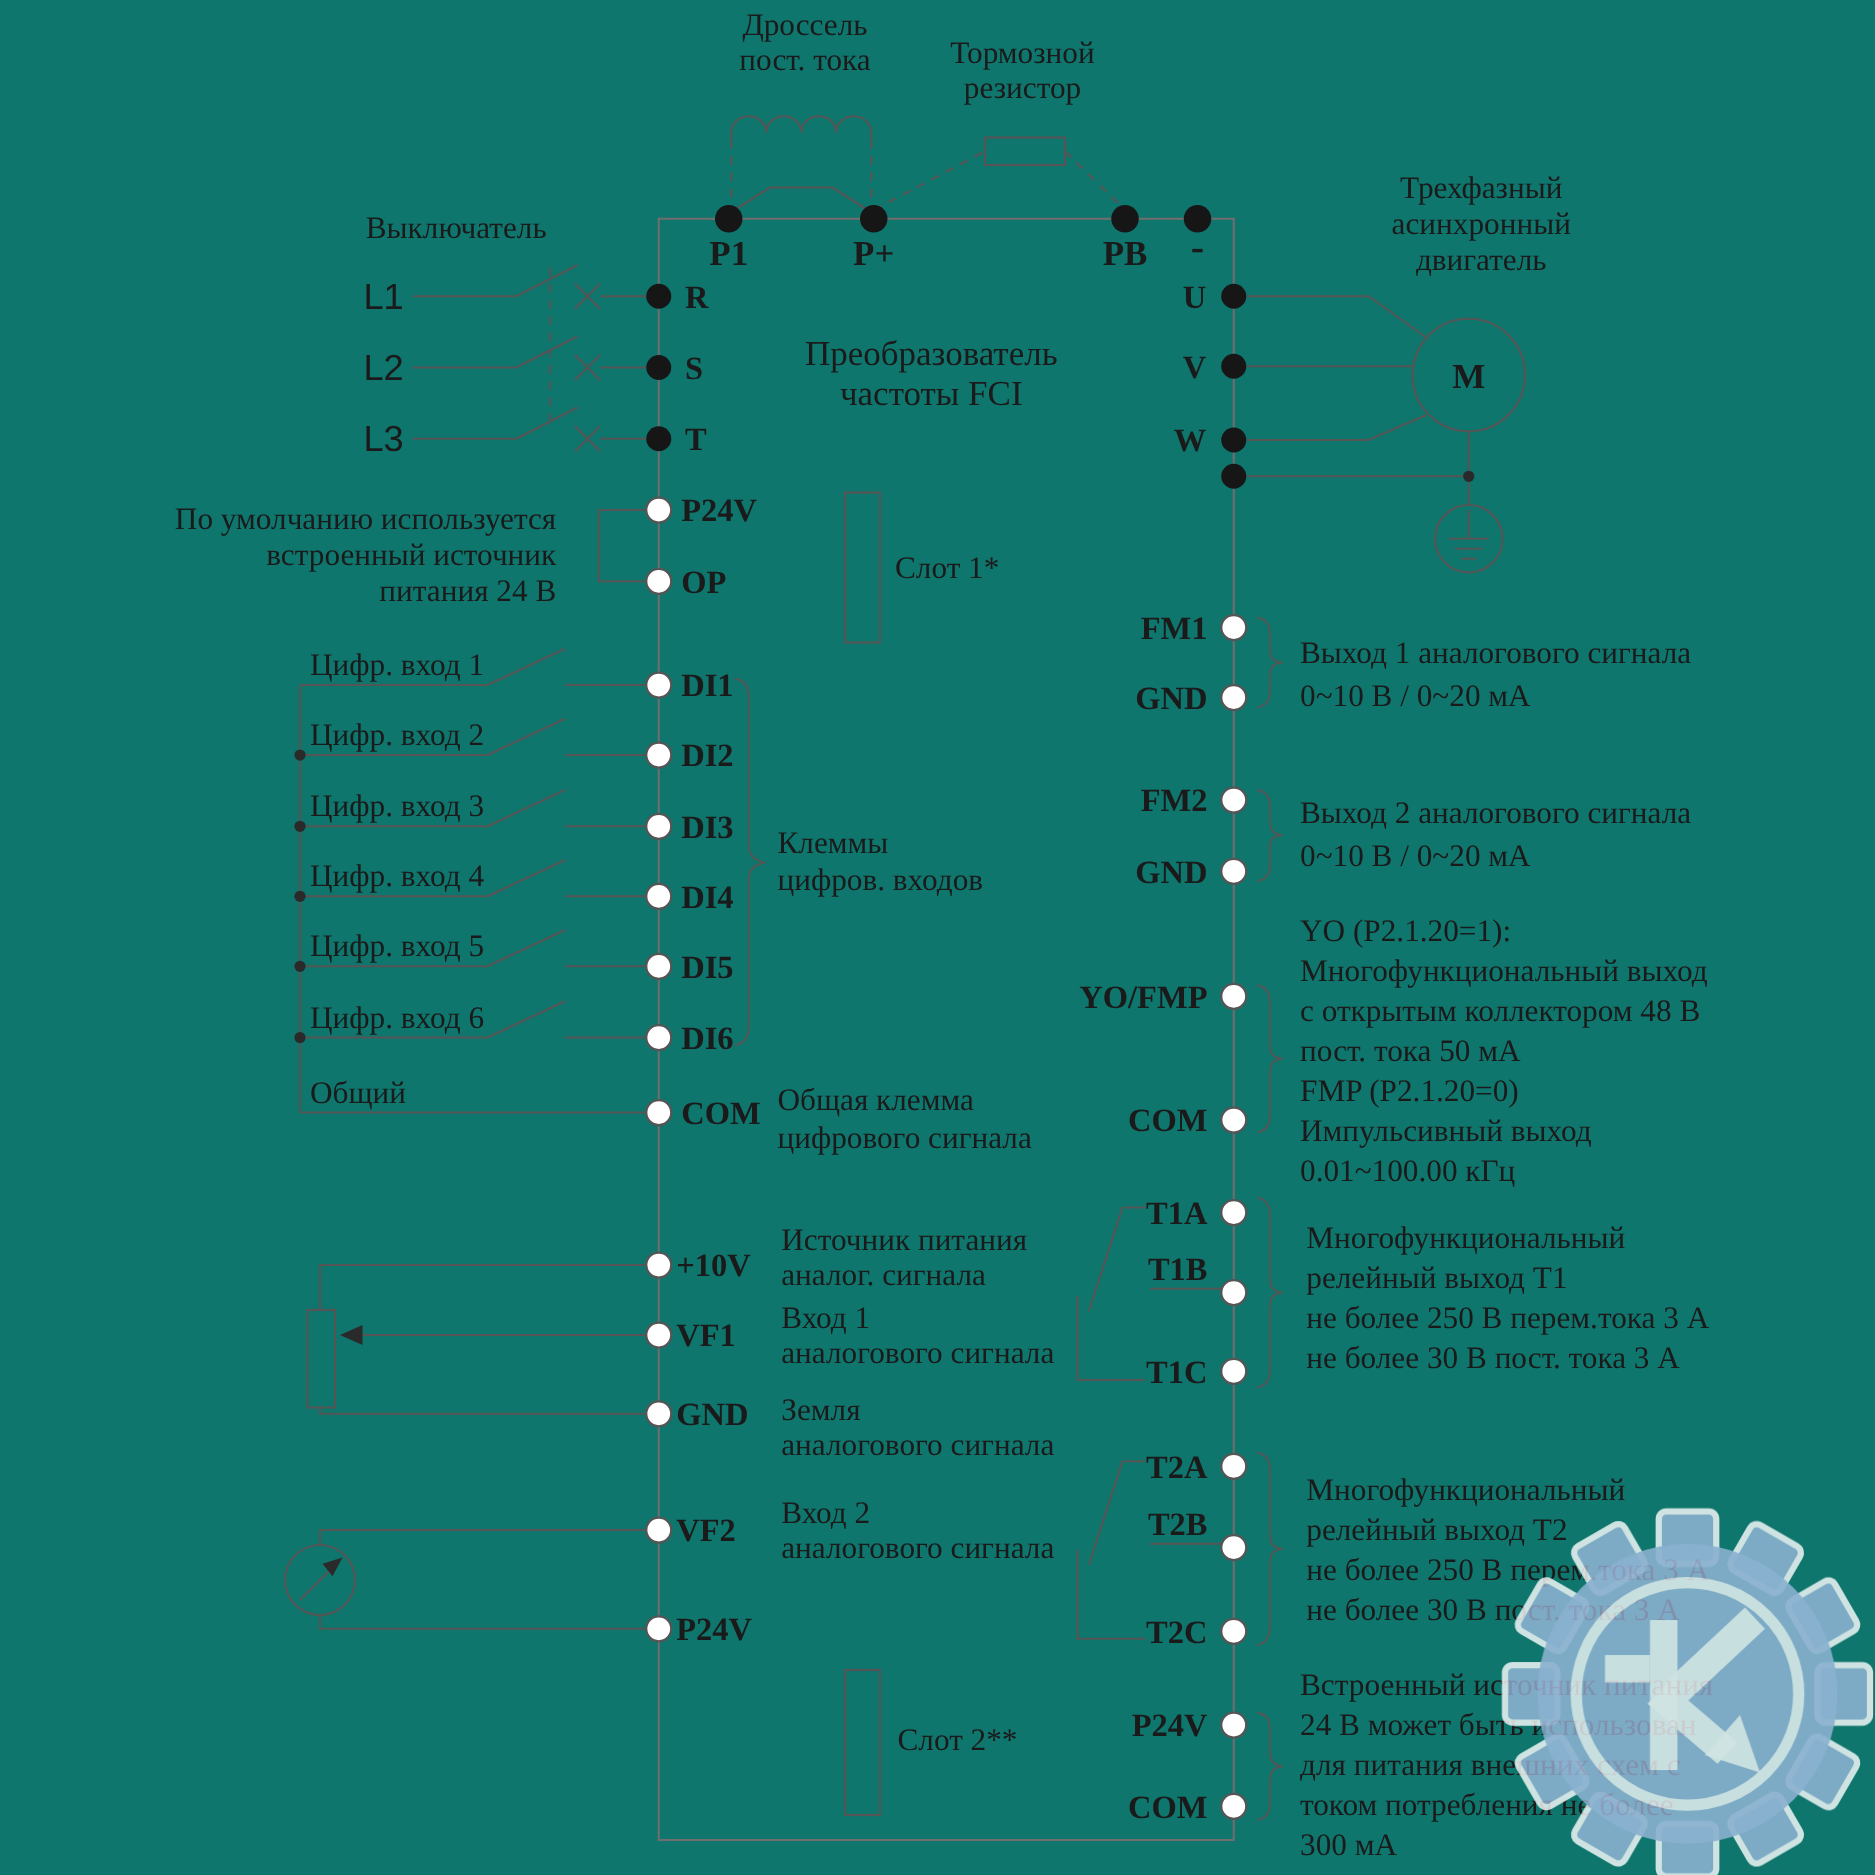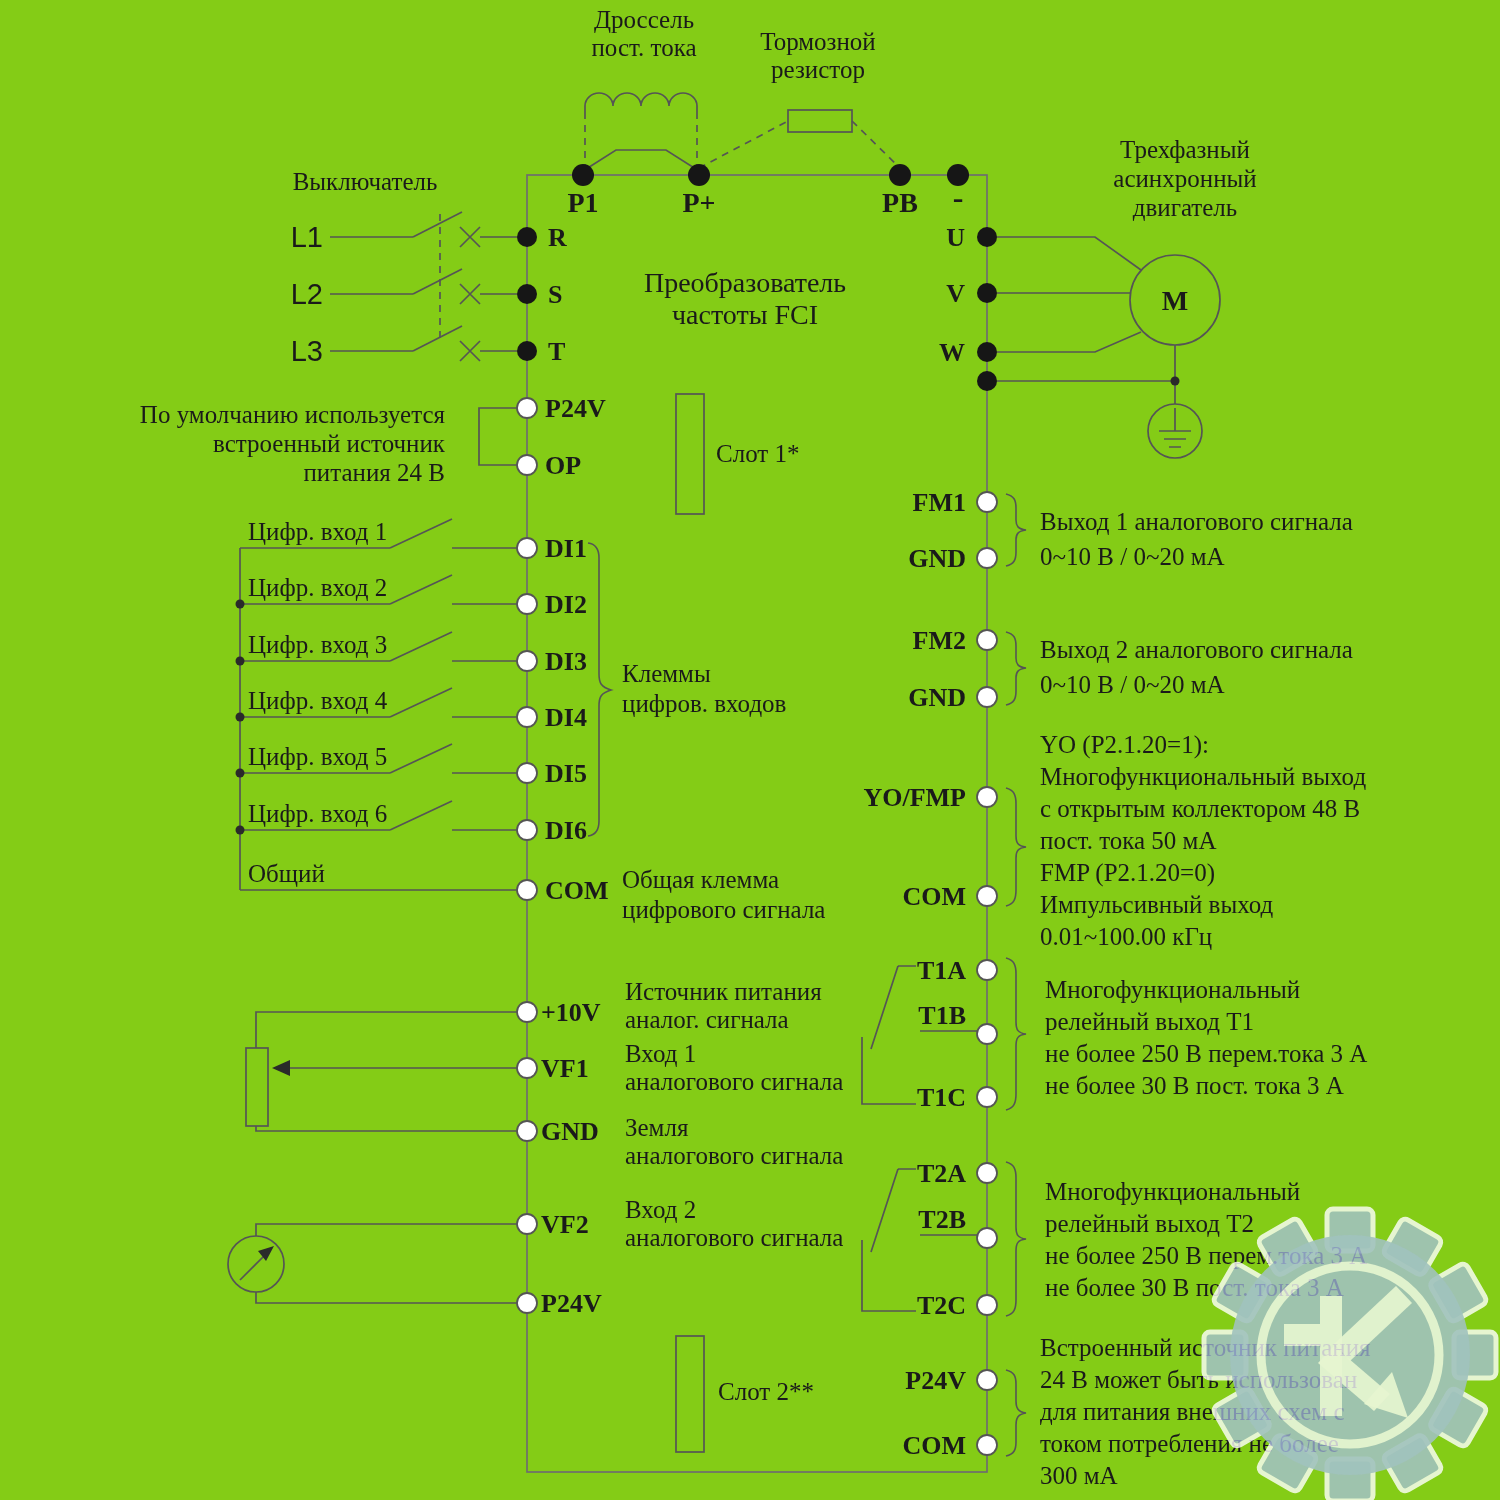--- a/index.html
+++ b/index.html
@@ -1,16 +1,16 @@
 <!DOCTYPE html>
 <html><head>
 <meta charset="utf-8">
 <style>
   html,body{margin:0;padding:0;background:#ffffff;}
-  .stage{width:1500px;height:1500px;position:relative;background:#84cc16;}
+  .stage{width:1500px;height:1500px;position:relative;background:#0f766e;}
   svg{display:block;}
   text{fill:#1a1a1a;}
   .t  {font-family:"Liberation Serif", serif; font-size:25px;}
   .t28{font-family:"Liberation Serif", serif; font-size:28px;}
   .tb {font-family:"Liberation Serif", serif; font-size:26px; font-weight:bold;}
   .tb28{font-family:"Liberation Serif", serif; font-size:28px; font-weight:bold;}
   .tb32{font-family:"Liberation Serif", serif; font-size:32px; font-weight:bold;}
   .ts {font-family:"Liberation Sans", sans-serif; font-size:29px;}
   .wire{stroke:#555;stroke-width:1.7;fill:none;}
   .wired{stroke:#555;stroke-width:1.7;fill:none;stroke-dasharray:7 6;}

